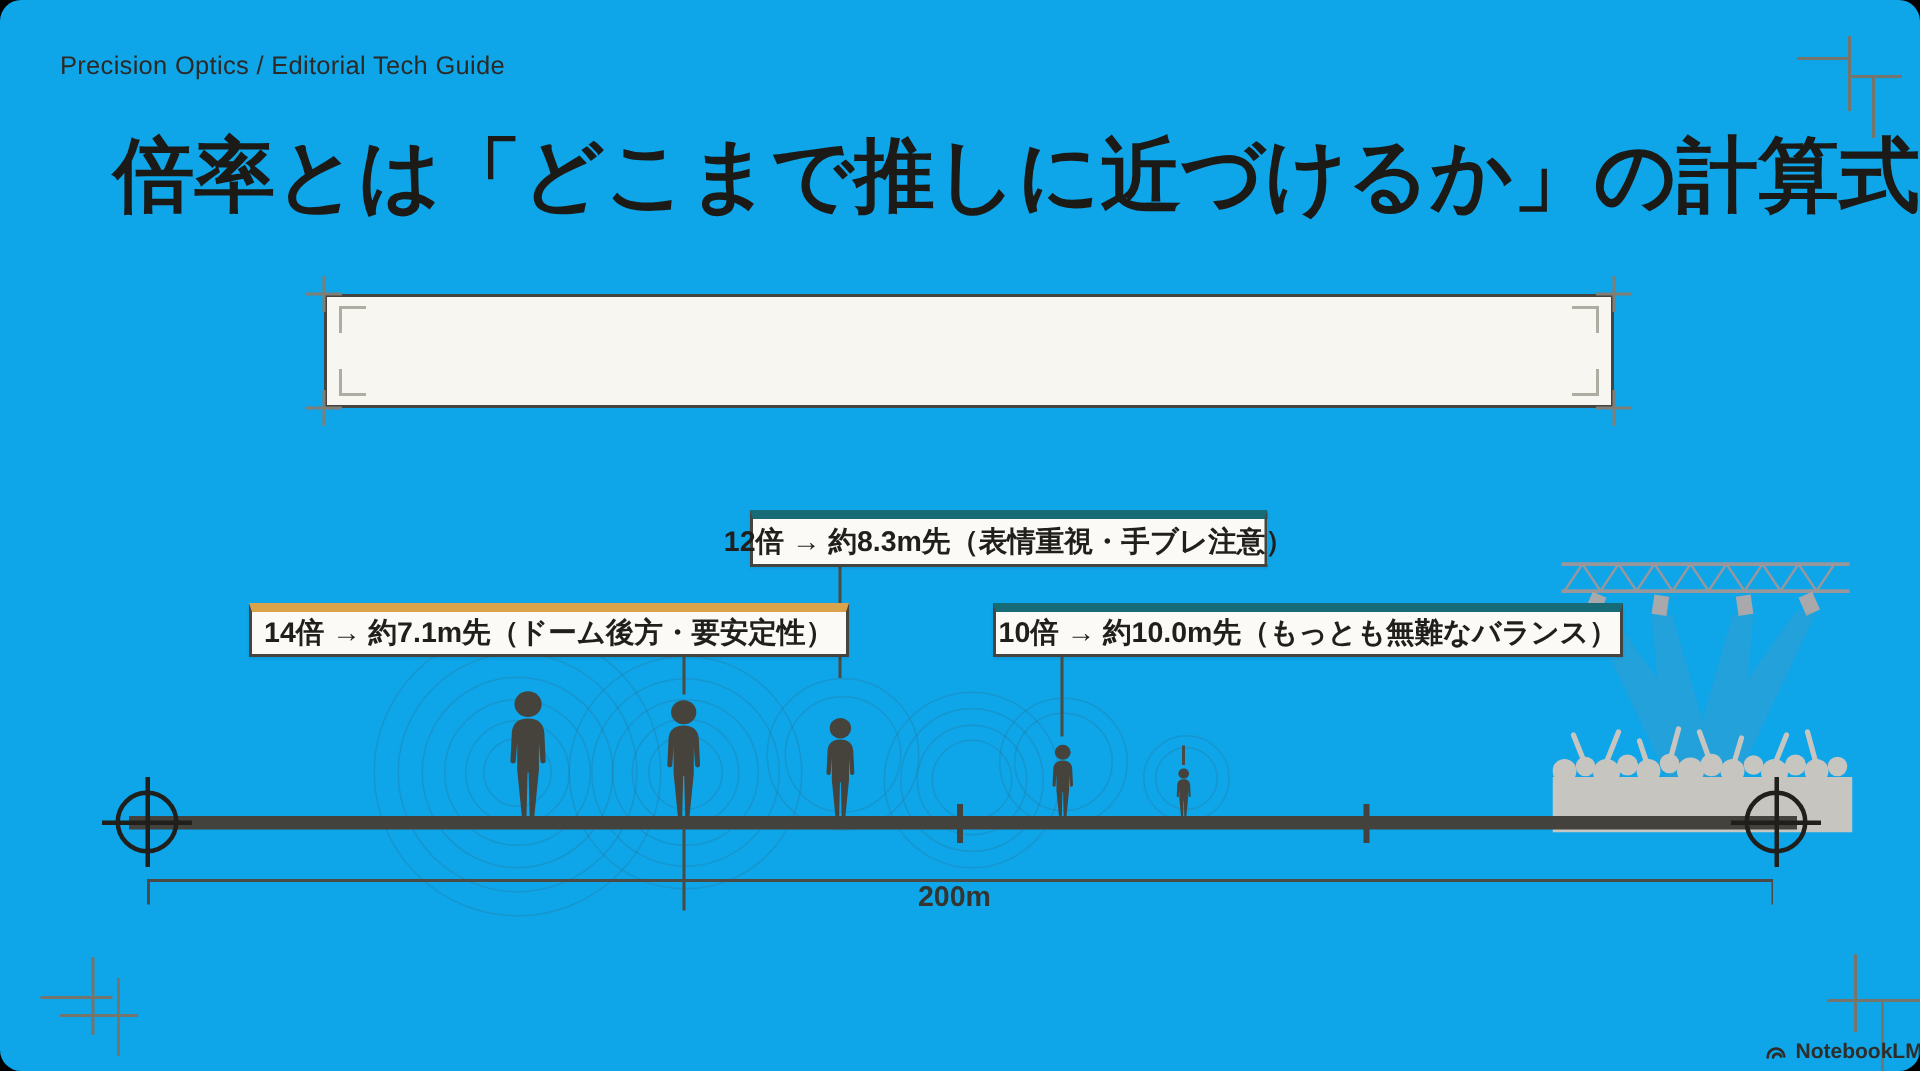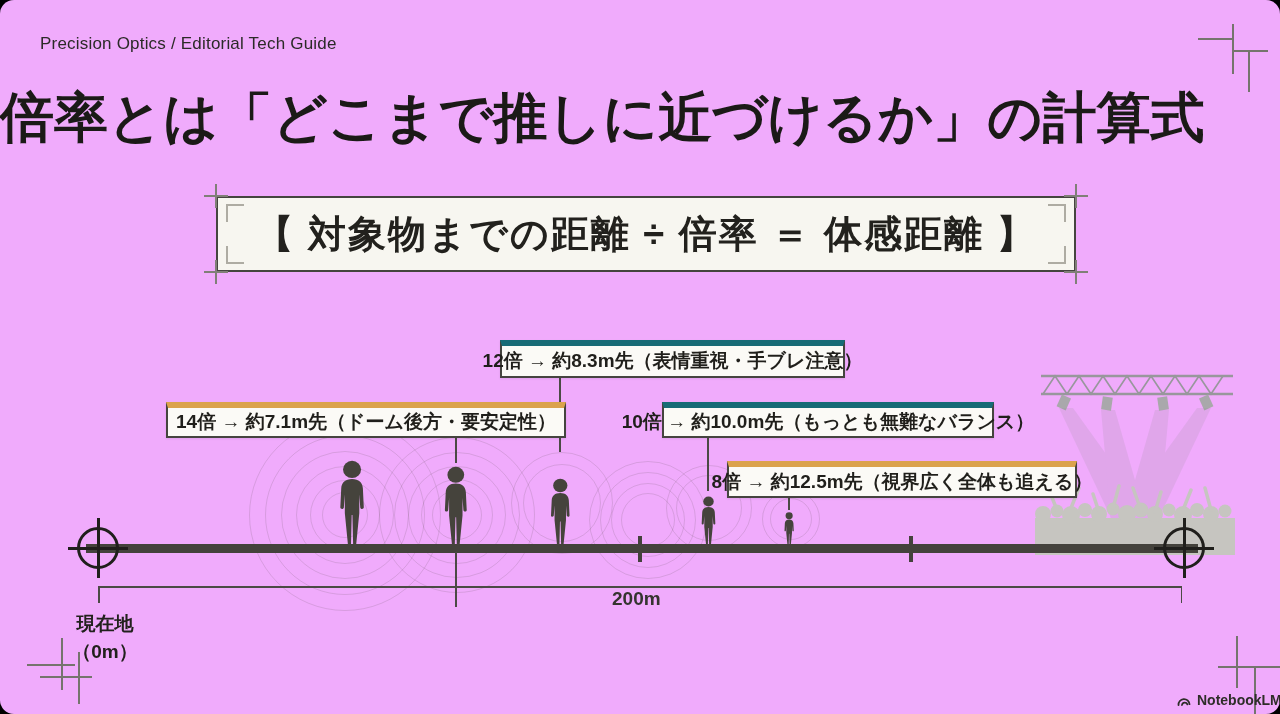--- a/index.html
+++ b/index.html
@@ -1,20 +1,20 @@
 <!DOCTYPE html>
 <html><head>
 <meta charset="utf-8">
 <style>
   html,body{margin:0;padding:0;background:#000;}
   body{font-family:"Liberation Sans","DejaVu Sans",sans-serif;}
-  #canvas{position:relative;width:1280px;height:714px;margin:0 auto;background:#f0abfc;border-radius:14px;overflow:hidden;}
+  #canvas{position:relative;width:1280px;height:714px;margin:0 auto;background:#0ea5e9;border-radius:14px;overflow:hidden;}
 
   .eyebrow{position:absolute;left:40px;top:34px;font-size:17px;font-weight:500;color:#2b2a27;letter-spacing:.2px;}
-  .title{position:absolute;left:0;top:88px;width:1280px;text-align:left;font-size:54px;font-weight:900;color:#1b1a17;letter-spacing:0;line-height:1.1;}
+  .title{position:absolute;left:0;top:88px;width:1280px;text-align:right;font-size:54px;font-weight:900;color:#1b1a17;letter-spacing:0;line-height:1.1;}
 
   .formula-box{position:absolute;left:216px;top:196px;width:860px;height:76px;background:#f7f6f0;border:2px solid #45443f;box-sizing:border-box;display:flex;align-items:center;justify-content:center;}
   .formula-text{font-size:38px;font-weight:800;color:#22211d;letter-spacing:2px;white-space:nowrap;}
   .fb{position:absolute;width:16px;height:16px;border:0 solid #aeaca3;}
   .fb.tl{left:8px;top:6px;border-left-width:2px;border-top-width:2px;}
   .fb.tr{right:8px;top:6px;border-right-width:2px;border-top-width:2px;}
   .fb.bl{left:8px;bottom:6px;border-left-width:2px;border-bottom-width:2px;}
   .fb.br{right:8px;bottom:6px;border-right-width:2px;border-bottom-width:2px;}
 
   .plus{position:absolute;width:24px;height:24px;}
@@ -58,21 +58,20 @@
 
   <div class="eyebrow">Precision Optics / Editorial Tech Guide</div>
 
   <div class="title">倍率とは「どこまで推しに近づけるか」の計算式</div>
 
   <div class="formula-box">
     <span class="fb tl"></span>
     <span class="fb tr"></span>
     <span class="fb bl"></span>
     <span class="fb br"></span>
-    <span class="formula-text">【 対象物までの距離 ÷ 倍率 ＝ 体感距離 】</span>
   </div>
 
   <div class="plus" style="left:204px;top:184px;"></div>
   <div class="plus" style="left:204px;top:260px;"></div>
   <div class="plus" style="left:1064px;top:184px;"></div>
   <div class="plus" style="left:1064px;top:260px;"></div>
 
   <div id="ripples">
       <div class="ripple" style="left: 249px; top: 419px; width: 190px; height: 190px;"></div>
       <div class="ripple" style="left: 265px; top: 435px; width: 158px; height: 158px;"></div>
@@ -188,47 +187,40 @@
   <div class="leader" style="left:707px;top:437px;height:54px;"></div>
   <div class="leader" style="left:788px;top:497px;height:13px;"></div>
   <div class="leader" style="left:455px;top:552px;height:55px;"></div>
 
   <div class="callout" style="left: 500px; top: 340px; width: 345px; height: 38px; border-top-color: rgb(23, 107, 118); text-align: center;">
       <span>12倍 → 約8.3m先（表情重視・手ブレ注意）</span>
     </div>
   <div class="callout" style="left: 166px; top: 402px; width: 400px; height: 36px; border-top-color: rgb(219, 162, 76);">
       <span>14倍 → 約7.1m先（ドーム後方・要安定性）</span>
     </div>
-  <div class="callout" style="left: 662px; top: 402px; width: 332px; height: 36px; border-top-color: rgb(23, 107, 118);">
+  <div class="callout" style="left: 662px; top: 402px; width: 420px; height: 36px; border-top-color: rgb(23, 107, 118);">
       <span>10倍 → 約10.0m先（もっとも無難なバランス）</span>
-    </div>
-  <div class="callout" style="left: 727px; top: 461px; width: 350px; height: 37px; border-top-color: rgb(219, 162, 76);">
-      <span>8倍 → 約12.5m先（視界広く全体も追える）</span>
     </div>
 
   <div class="xhair" style="left:68px;top:518px;">
     <div class="hbar"></div>
       <div class="vbar"></div>
       <div class="ring"></div>
   </div>
   <div class="xhair" style="left:1154px;top:518px;">
     <div class="hbar"></div>
       <div class="vbar"></div>
       <div class="ring"></div>
   </div>
 
   <div class="dim-line"></div>
   <div class="dim-tick" style="left:98px;"></div>
   <div class="dim-tick" style="left:1180.5px;"></div>
   <div class="dim-label">200m</div>
 
-  <div class="axis-label origin">
-    <div>現在地</div>
-    <div>（0m）</div>
-  </div>
 
   <div class="cropline" style="left:1198px;top:38px;width:34px;height:1.5px;"></div>
   <div class="cropline" style="left:1232px;top:24px;width:1.5px;height:50px;"></div>
   <div class="cropline" style="left:1232px;top:50px;width:36px;height:1.5px;"></div>
   <div class="cropline" style="left:1248px;top:50px;width:1.5px;height:42px;"></div>
 
   <div class="cropline" style="left:61px;top:638px;width:1.5px;height:52px;"></div>
   <div class="cropline" style="left:27px;top:664px;width:48px;height:1.5px;"></div>
   <div class="cropline" style="left:40px;top:676px;width:52px;height:1.5px;"></div>
   <div class="cropline" style="left:78px;top:652px;width:1.5px;height:52px;"></div>

